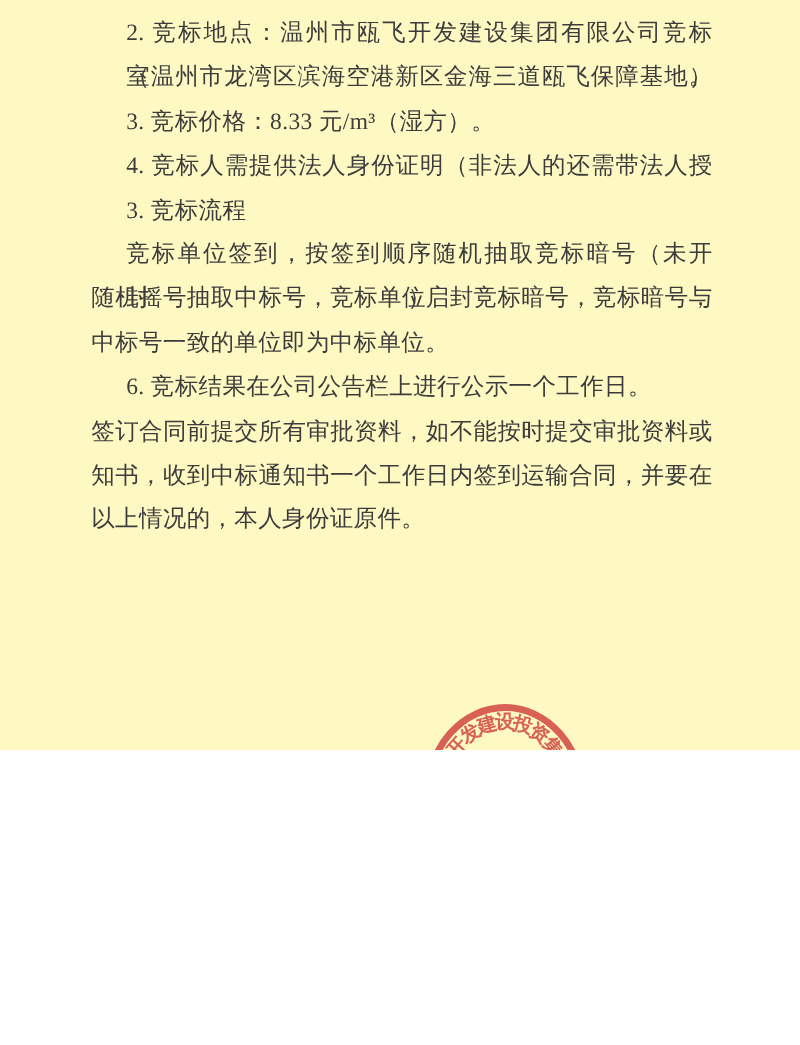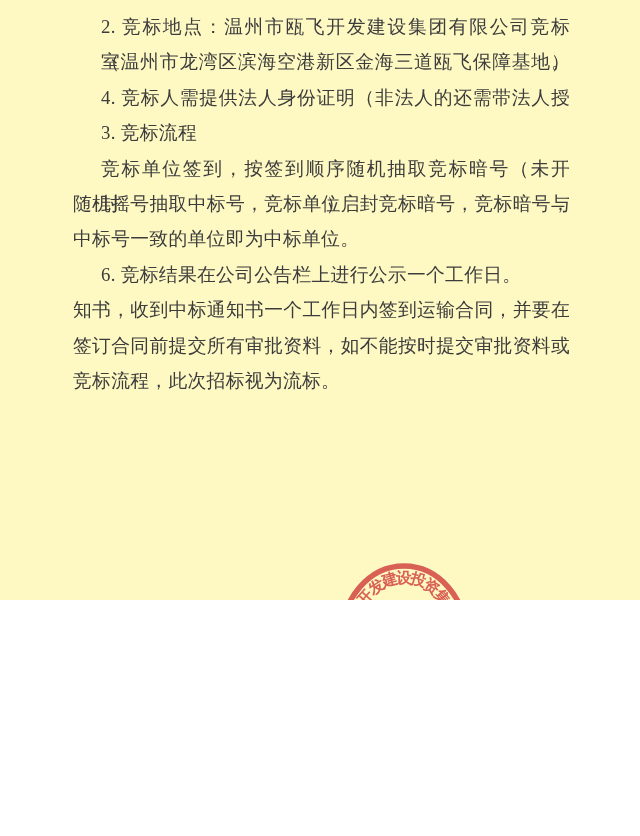--- a/index.html
+++ b/index.html
@@ -83,29 +83,30 @@
   }
 </style>
 </head>
 <body>
 
 <div class="page">
 
   <div class="doc-body">
     <div class="line indent justify">2. 竞标地点：温州市瓯飞开发建设集团有限公司竞标室。</div>
     <div class="line indent justify">（温州市龙湾区滨海空港新区金海三道瓯飞保障基地）</div>
+    <div class="line indent">3. 竞标价格：8.33 元/m³（湿方）。</div>
     <div class="line indent justify">4. 竞标人需提供法人身份证明（非法人的还需带法人授</div>
     <div class="line indent">3. 竞标流程</div>
     <div class="line indent justify">竞标单位签到，按签到顺序随机抽取竞标暗号（未开封），</div>
     <div class="line justify">随机摇号抽取中标号，竞标单位启封竞标暗号，竞标暗号与</div>
     <div class="line">中标号一致的单位即为中标单位。</div>
     <div class="line indent">6. 竞标结果在公司公告栏上进行公示一个工作日。</div>
+    <div class="line justify">签订合同前提交所有审批资料，如不能按时提交审批资料或</div>
     <div class="line justify">知书，收到中标通知书一个工作日内签到运输合同，并要在</div>
-    <div class="line justify">签订合同前提交所有审批资料，如不能按时提交审批资料或</div>
-    <div class="line">竞标流程，此次招标视为流标。</div>
+    <div class="line">以上情况的，本人身份证原件。</div>
   </div>
 
   <div class="sig-company">温州市瓯飞开发建设投资集团有限公司</div>
   <div class="sig-date">2018 年 1 月 30 日</div>
 
   <div class="seal">
     <svg width="136" height="156" viewBox="0 0 136 156" xmlns="http://www.w3.org/2000/svg">
       <ellipse class="ring" cx="68" cy="78" rx="62.5" ry="72"></ellipse>
       <polygon class="star" points="68,48 74.5,67.1 94.6,67.3 78.5,79.4 84.5,98.7 68,87 51.5,98.7 57.5,79.4 41.4,67.3 61.5,67.1"></polygon>
       <g class="ring-text" id="seal-ring-text">

